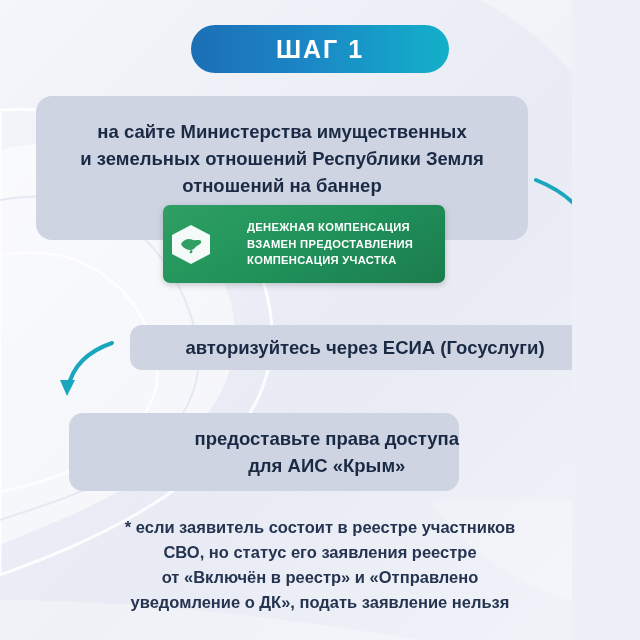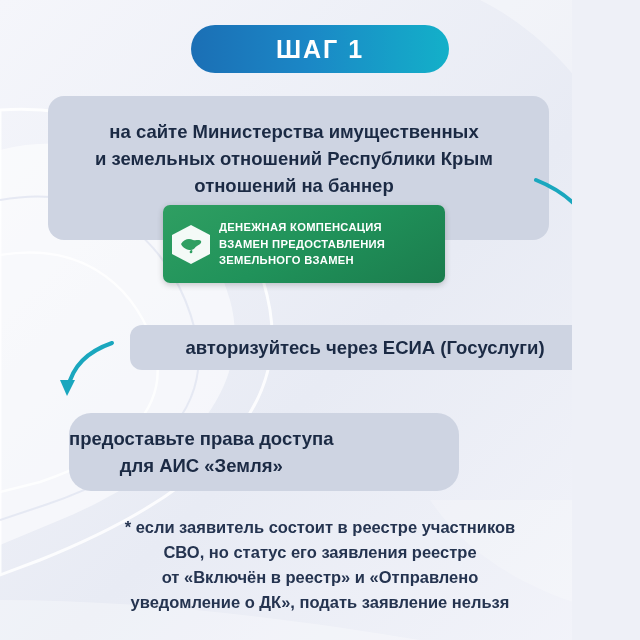--- a/index.html
+++ b/index.html
@@ -39,27 +39,26 @@
     font-size: 25px;
     font-weight: bold;
     letter-spacing: 2px;
     display: flex;
     align-items: center;
     justify-content: center;
   }
   
   .card1 {
     position: absolute;
-    left: 48px;
+    left: 36px;
     top: 96px;
     width: 492px;
     height: 144px;
     background: #ced4e2;
     border-radius: 16px;
-    padding-left: 9px;
   }
   .card1-text {
     position: absolute;
     left: 0;
     top: 22px;
     width: 492px;
     text-align: center;
     font-size: 18.5px;
     font-weight: bold;
     line-height: 27px;
@@ -71,20 +70,21 @@
     left: 163px;
     top: 205px;
     width: 282px;
     height: 78px;
     border-radius: 7px;
     background: linear-gradient(150deg, #2f9f62 0%, #20925a 50%, #1b7c4d 100%);
     box-shadow: 0 2px 6px rgba(0,0,0,0.20);
     display: flex;
     align-items: center;
     overflow: hidden;
+    gap: 28px;
   }
   .banner-logo {
     width: 56px;
     min-width: 56px;
     height: 78px;
     display: flex;
     align-items: center;
     justify-content: center;
   }
   .banner-lines {
@@ -113,24 +113,24 @@
     color: #1b2a44;
   }
   
   .card3 {
     position: absolute;
     left: 69px;
     top: 413px;
     width: 390px;
     height: 78px;
     background: #ced4e2;
-    border-radius: 22px;
-    display: flex;
-    align-items: center;
-    justify-content: flex-start;
+    border-radius: 14px;
+    display: flex;
+    align-items: center;
+    justify-content: flex-end;
   }
   .card3-text {
     text-align: center;
     font-size: 18.5px;
     font-weight: bold;
     line-height: 27px;
     color: #1b2a44;
   }
   
   .footnote {
@@ -179,48 +179,48 @@
     <path d="M0,600 C150,600 300,620 420,640 L0,640 Z" fill="#ffffff" opacity="0.30"></path>
   </svg>
 
   <div class="step-badge">
     <span>ШАГ 1</span>
   </div>
 
   <div class="card1">
     <div class="card1-text">
       <div>на сайте Министерства имущественных</div>
-      <div>и земельных отношений Республики Крым</div>
+      <div>и земельных отношений Республики Земля</div>
       <div>отношений на баннер</div>
     </div>
   </div>
 
   <div class="banner">
     <div class="banner-logo">
       <svg width="46" height="44" viewBox="0 0 46 44" aria-hidden="true">
         <polygon points="23,3 42,13 42,32 23,42 4,32 4,13" fill="#ffffff" opacity="0.95"></polygon>
         <path d="M13,22 C16,17 21,16 25,18 C28,19 31,17 33,19 C34,21 31,23 29,24 C27,25 26,28 23,28 C19,28 15,26 13,22 Z" fill="#2f9f62"></path>
         <path d="M24,28 C25,30 24,32 22,31 C21,30 22,28 24,28 Z" fill="#2f9f62"></path>
       </svg>
     </div>
     <div class="banner-lines">
       <div>ДЕНЕЖНАЯ КОМПЕНСАЦИЯ</div>
       <div>ВЗАМЕН ПРЕДОСТАВЛЕНИЯ</div>
-      <div>ЗЕМЕЛЬНОГО ВЗАМЕН</div>
+      <div>КОМПЕНСАЦИЯ УЧАСТКА</div>
     </div>
   </div>
 
   <div class="card2">
     <span class="card2-text">авторизуйтесь через ЕСИА (Госуслуги)</span>
   </div>
 
   <div class="card3">
     <div class="card3-text">
       <div>предоставьте права доступа</div>
-      <div>для АИС «Земля»</div>
+      <div>для АИС «Крым»</div>
     </div>
   </div>
 
   <svg class="arrow-layer" viewBox="0 0 640 640" aria-hidden="true">
     <g>
       <path d="M536,180 C586,200 608,240 601,292" fill="none" stroke="#1aa7be" stroke-width="4" stroke-linecap="round"></path>
       <path d="M601,300 L594,284 L608,284 Z" fill="#1aa7be"></path>
     </g>
     <g>
       <path d="M112,343 C86,352 72,368 68,388" fill="none" stroke="#1aa7be" stroke-width="4" stroke-linecap="round"></path>

